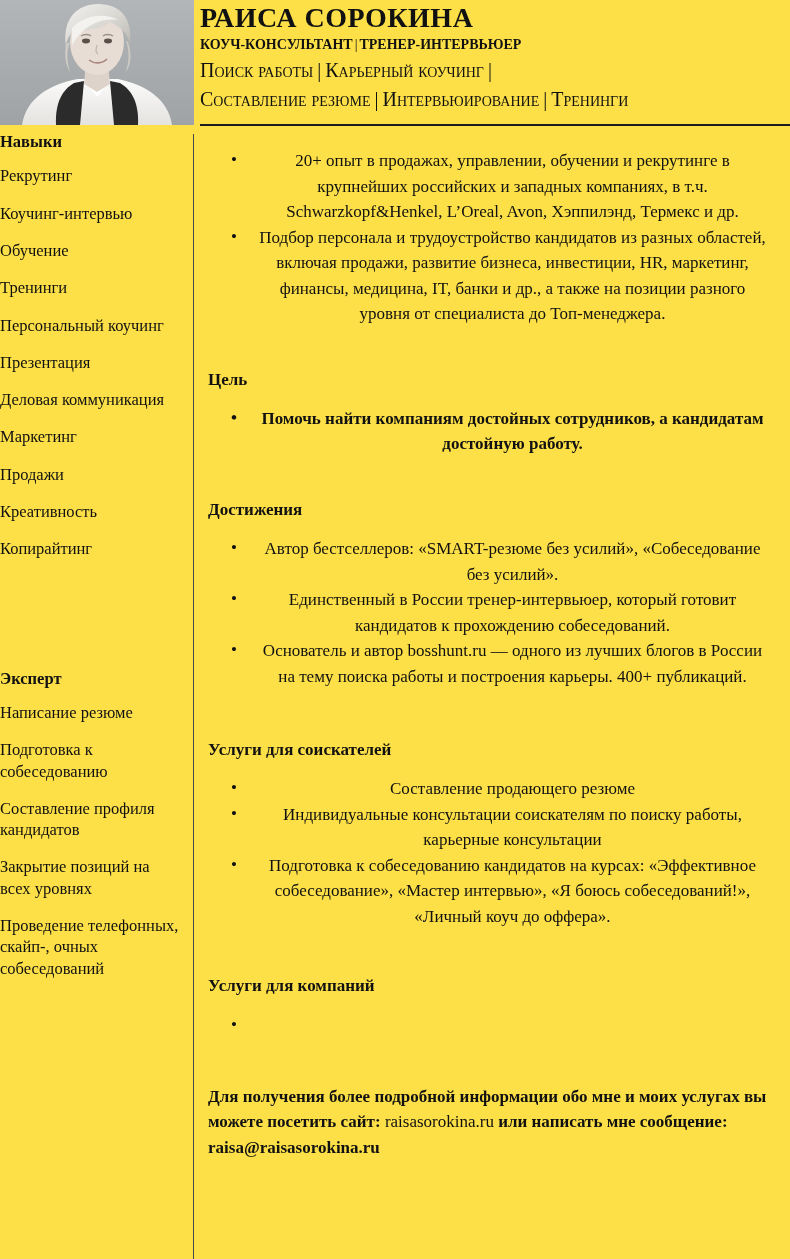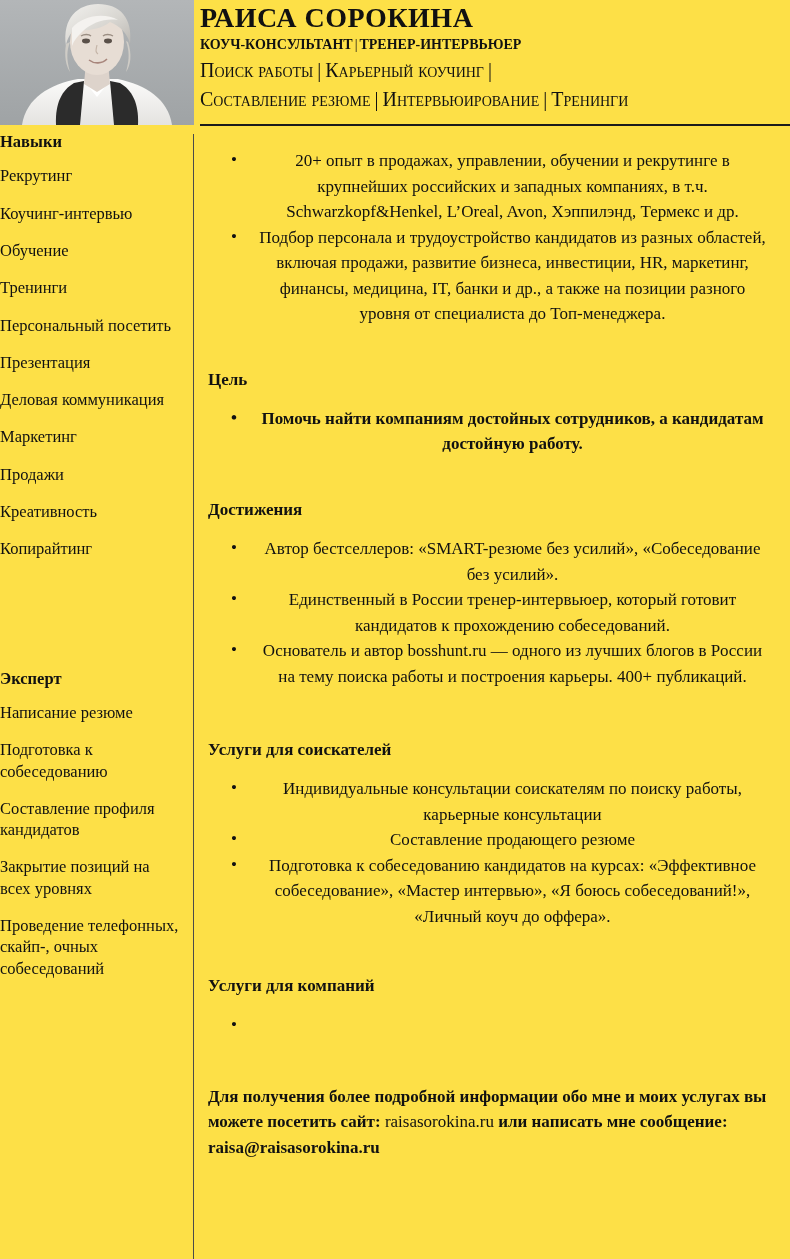--- a/index.html
+++ b/index.html
@@ -243,21 +243,21 @@
   <div id="body-area">
 
     <div id="vrule"></div>
 
     <div id="sidebar">
       <div class="side-head">Навыки</div>
       <div class="side-item">Рекрутинг</div>
       <div class="side-item">Коучинг-интервью</div>
       <div class="side-item">Обучение</div>
       <div class="side-item">Тренинги</div>
-      <div class="side-item">Персональный посетить</div>
+      <div class="side-item">Персональный коучинг</div>
       <div class="side-item">Презентация</div>
       <div class="side-item">Деловая коммуникация</div>
       <div class="side-item">Маркетинг</div>
       <div class="side-item">Продажи</div>
       <div class="side-item">Креативность</div>
       <div class="side-item">Копирайтинг</div>
 
       <div class="side-gap"></div>
 
       <div class="side-head">Эксперт</div>
@@ -288,22 +288,22 @@
       <ul class="blist">
         <li>Автор бестселлеров: «SMART-резюме без усилий», «Собеседование без усилий».</li>
         <li>Единственный в России тренер-интервьюер, который готовит кандидатов к прохождению собеседований.</li>
         <li>Основатель и автор bosshunt.ru — одного из лучших блогов в России на тему поиска работы и построения карьеры. 400+ публикаций.</li>
       </ul>
 
       <div class="spacer-34"></div>
 
       <div class="sec-head">Услуги для соискателей</div>
       <ul class="blist">
+        <li>Составление продающего резюме</li>
         <li>Индивидуальные консультации соискателям по поиску работы, карьерные консультации</li>
-        <li>Составление продающего резюме</li>
         <li>Подготовка к собеседованию кандидатов на курсах: «Эффективное собеседование», «Мастер интервью», «Я боюсь собеседований!», «Личный коуч до оффера».</li>
       </ul>
 
       <div class="spacer-30"></div>
 
       <div class="sec-head">Услуги для компаний</div>
       <ul class="blist">
         <li class="empty-bullet"></li>
       </ul>
 

